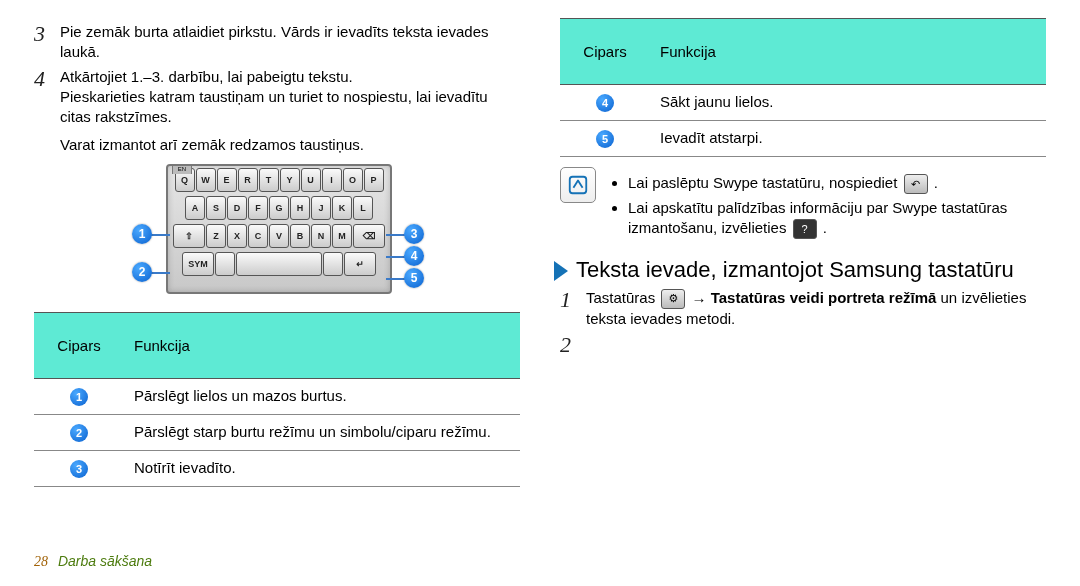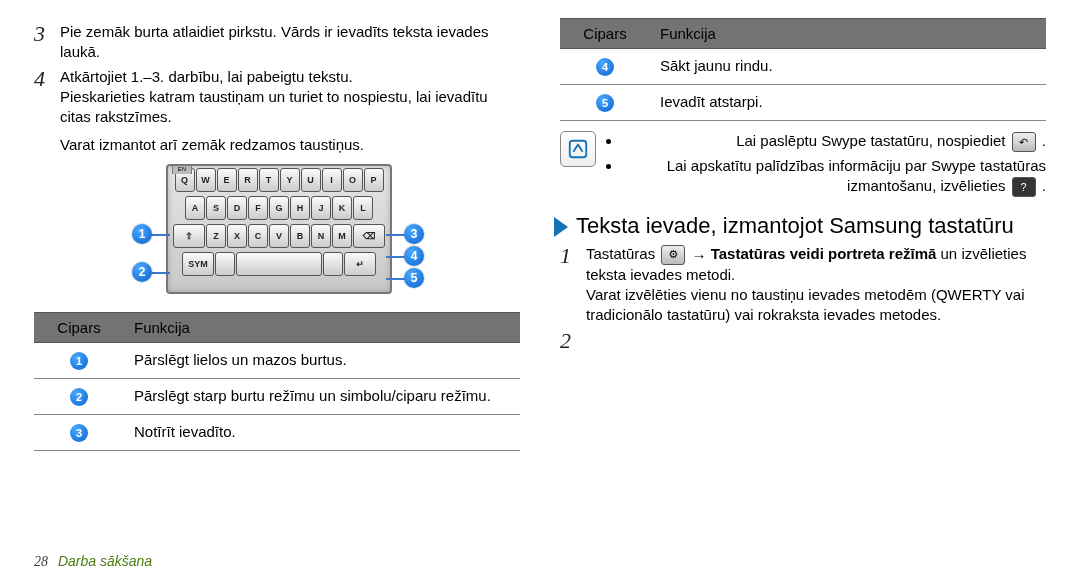--- a/index.html
+++ b/index.html
@@ -15,35 +15,35 @@
   .kbd-area{position:relative;width:310px;height:138px;}
   .kbd{position:absolute;left:44px;top:0;width:222px;height:126px;border:2px solid #777;border-radius:4px;background:linear-gradient(#e6e6e6,#c8c8c8);box-shadow:inset 0 0 6px rgba(0,0,0,.2);overflow:hidden;}
   .krow{display:flex;justify-content:center;gap:1px;padding:2px 2px;}
   .key{width:18px;height:22px;border:1px solid #555;border-radius:3px;background:linear-gradient(#fafafa,#ccc);font-size:9px;font-weight:bold;display:flex;align-items:center;justify-content:center;color:#222;}
   .key.wide{width:30px;}
   .key.space{width:84px;}
   .lang-tab{position:absolute;left:4px;top:-3px;width:18px;height:10px;background:#bbb;font-size:6px;text-align:center;border:1px solid #777;border-bottom:none;border-radius:2px 2px 0 0;line-height:10px;}
   .marker{position:absolute;width:20px;height:20px;border-radius:50%;background:radial-gradient(circle at 35% 30%,#4aa9ff,#0a61cf);color:#fff;font-size:12px;font-weight:bold;display:flex;align-items:center;justify-content:center;box-shadow:0 0 2px rgba(0,0,0,.4);}
   .label-line{position:absolute;height:2px;background:#3a7ac8;}
   table.fn{border-collapse:collapse;width:100%;font-size:15px;}
-  table.fn th{background:#737373;border-top:1px solid #555;border-bottom:1px solid #555;text-align:left;padding:6px 10px;font-weight:normal;}
+  table.fn th{background:#5eead4;border-top:1px solid #555;border-bottom:1px solid #555;text-align:left;padding:24px 10px;font-weight:normal;}
   table.fn td{border-bottom:1px solid #888;padding:8px 10px;vertical-align:top;}
   table.fn td:first-child,table.fn th:first-child{width:70px;text-align:center;}
   .circ-num{display:inline-flex;width:18px;height:18px;border-radius:50%;background:radial-gradient(circle at 35% 30%,#4aa9ff,#0a61cf);color:#fff;font-size:11px;font-weight:bold;align-items:center;justify-content:center;}
   .note-box{display:flex;align-items:flex-start;margin:10px 0 12px 0;}
   .note-icon{width:34px;height:34px;border:1px solid #888;border-radius:5px;background:linear-gradient(#fff,#eee);display:flex;align-items:center;justify-content:center;flex-shrink:0;margin-right:8px;}
   .note-icon svg{width:22px;height:22px;}
-  .note-body ul{list-style:disc;margin:0;padding-left:18px;text-align:right;}
+  .note-body ul{list-style:disc;margin:6px;padding-left:18px;}
   .note-body li{margin:0 0 4px 0;line-height:1.35;}
   .inline-icon{display:inline-flex;vertical-align:middle;width:22px;height:18px;border:1px solid #555;border-radius:3px;background:linear-gradient(#eee,#bbb);align-items:center;justify-content:center;font-size:11px;margin:0 2px;}
   .section-head{display:flex;align-items:center;margin:6px 0 4px -6px;}
   .chevron{width:0;height:0;border-top:10px solid transparent;border-bottom:10px solid transparent;border-left:14px solid #1572b6;margin-right:8px;flex-shrink:0;}
   .section-title{font-weight:normal;font-size:22px;line-height:1.2;}
   .footer{position:absolute;bottom:16px;left:34px;font-size:14px;}
-  .footer-pg{font-style:italic;font-family:Georgia,serif;margin-right:6px;color:#404040;}
+  .footer-pg{font-style:italic;font-family:Georgia,serif;margin-right:6px;color:#a16207;}
   .footer-txt{font-style:italic;color:#4d7c0f;}
 </style>
 </head>
 <body>
 
 <div class="page">
 
   <div class="col col-left">
     <div class="step">
       <div class="step-num">3</div>
@@ -147,21 +147,21 @@
     <table class="fn">
       <thead>
         <tr>
           <th>Cipars</th>
           <th>Funkcija</th>
         </tr>
       </thead>
       <tbody>
         <tr>
           <td><span class="circ-num">4</span></td>
-          <td>Sākt jaunu rindu.</td>
+          <td>Sākt jaunu lielos.</td>
         </tr>
         <tr>
           <td><span class="circ-num">5</span></td>
           <td>Ievadīt atstarpi.</td>
         </tr>
       </tbody>
     </table>
 
     <div class="note-box">
       <div class="note-icon">
@@ -191,21 +191,20 @@
       <div class="section-title">Teksta ievade, izmantojot Samsung tastatūru</div>
     </div>
 
     <div class="step">
       <div class="step-num">1</div>
       <div class="step-body">
         <span>Tastatūras </span>
         <span class="inline-icon">⚙</span>
         <b> → Tastatūras veidi portreta režīmā</b>
         <span> un izvēlieties teksta ievades metodi.</span><br>
-        <span>Varat izvēlēties vienu no taustiņu ievades metodēm (QWERTY vai tradicionālo tastatūru) vai rokraksta ievades metodes.</span>
       </div>
     </div>
     <div class="step">
       <div class="step-num">2</div>
     </div>
   </div>
 
   <div class="footer">
     <span class="footer-pg">28</span>
     <span class="footer-txt">Darba sākšana</span>

